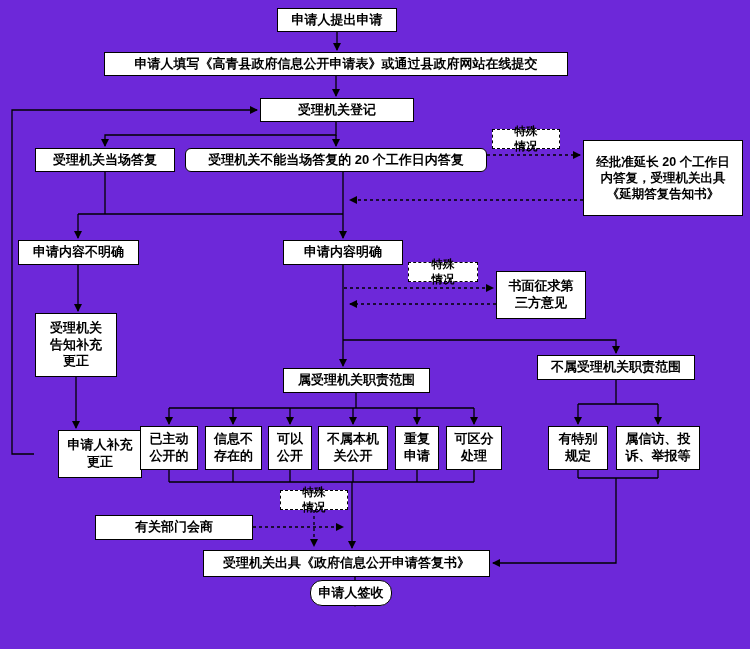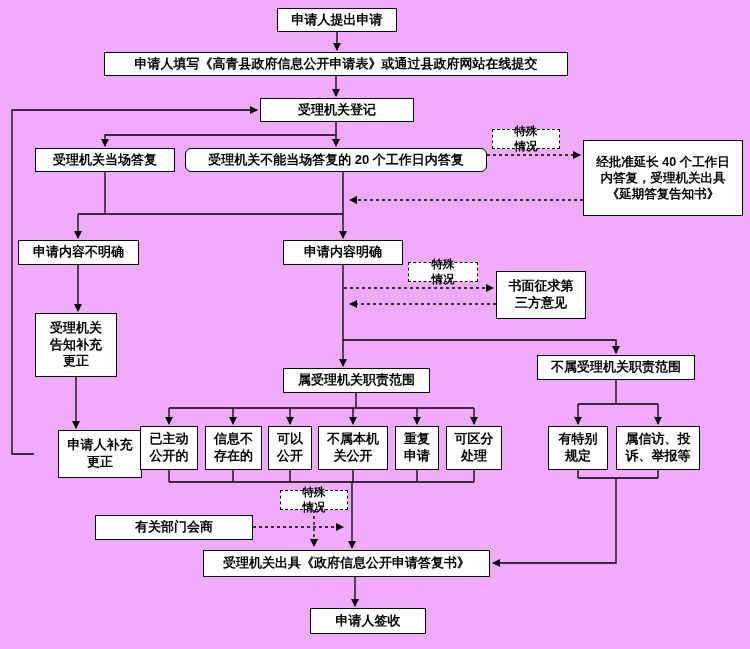--- a/index.html
+++ b/index.html
@@ -5,21 +5,21 @@
   html, body {
     margin: 0;
     padding: 0;
     background: #ffffff;
     font-family: "Liberation Sans", "DejaVu Sans", sans-serif;
   }
   .canvas {
     position: relative;
     width: 750px;
     height: 649px;
-    background: #f0abfc;
+    background: #6d28d9;
     overflow: hidden;
   }
   .edges {
     position: absolute;
     left: 0; top: 0;
     width: 750px; height: 649px;
   }
   .node {
     position: absolute;
     box-sizing: border-box;
@@ -107,21 +107,21 @@
       <path d="M253 527 H343" marker-end="url(#arrow)"></path>
     </g>
   </svg>
 
   <div class="node" style="left:277px; top:8px;  width:120px; height:24px;">申请人提出申请</div>
   <div class="node" style="left:104px; top:52px; width:464px; height:24px;">申请人填写《高青县政府信息公开申请表》或通过县政府网站在线提交</div>
   <div class="node" style="left:260px; top:98px; width:154px; height:24px;">受理机关登记</div>
   <div class="node" style="left:35px;  top:148px; width:140px; height:24px;">受理机关当场答复</div>
   <div class="node" style="left:185px; top:148px; width:302px; height:24px;border-radius:6px;">受理机关不能当场答复的 20 个工作日内答复</div>
   <div class="node special" style="left:492px; top:129px; width:68px; height:20px;">特殊情况</div>
-  <div class="node ext" style="left:583px; top:140px; width:160px; height:76px;">经批准延长 40 个工作日
+  <div class="node ext" style="left:583px; top:140px; width:160px; height:76px;">经批准延长 20 个工作日
 内答复，受理机关出具
 《延期答复告知书》</div>
   <div class="node" style="left:283px; top:240px; width:120px; height:25px;">申请内容明确</div>
   <div class="node" style="left:18px;  top:240px; width:121px; height:25px;">申请内容不明确</div>
   <div class="node special" style="left:408px; top:262px; width:70px; height:20px;">特殊情况</div>
   <div class="node" style="left:496px; top:271px; width:90px; height:48px;">书面征求第
 三方意见</div>
   <div class="node" style="left:35px;  top:313px; width:82px; height:64px;">受理机关
 告知补充
 更正</div>
@@ -141,15 +141,15 @@
 申请</div>
   <div class="node" style="left:446px; top:426px; width:56px; height:44px;">可区分
 处理</div>
   <div class="node" style="left:548px; top:426px; width:60px; height:44px;">有特别
 规定</div>
   <div class="node" style="left:616px; top:426px; width:84px; height:44px;">属信访、投
 诉、举报等</div>
   <div class="node special" style="left:280px; top:490px; width:68px; height:20px;">特殊情况</div>
   <div class="node" style="left:95px;  top:515px; width:158px; height:25px;">有关部门会商</div>
   <div class="node" style="left:203px; top:550px; width:287px; height:27px;">受理机关出具《政府信息公开申请答复书》</div>
-  <div class="node" style="left:310px; top:608px; width:116px; height:26px;">申请人签收</div>
+  <div class="node" style="left:310px; top:580px; width:82px; height:26px;border-radius:12px;">申请人签收</div>
 
 </div>
 
 </body></html>

